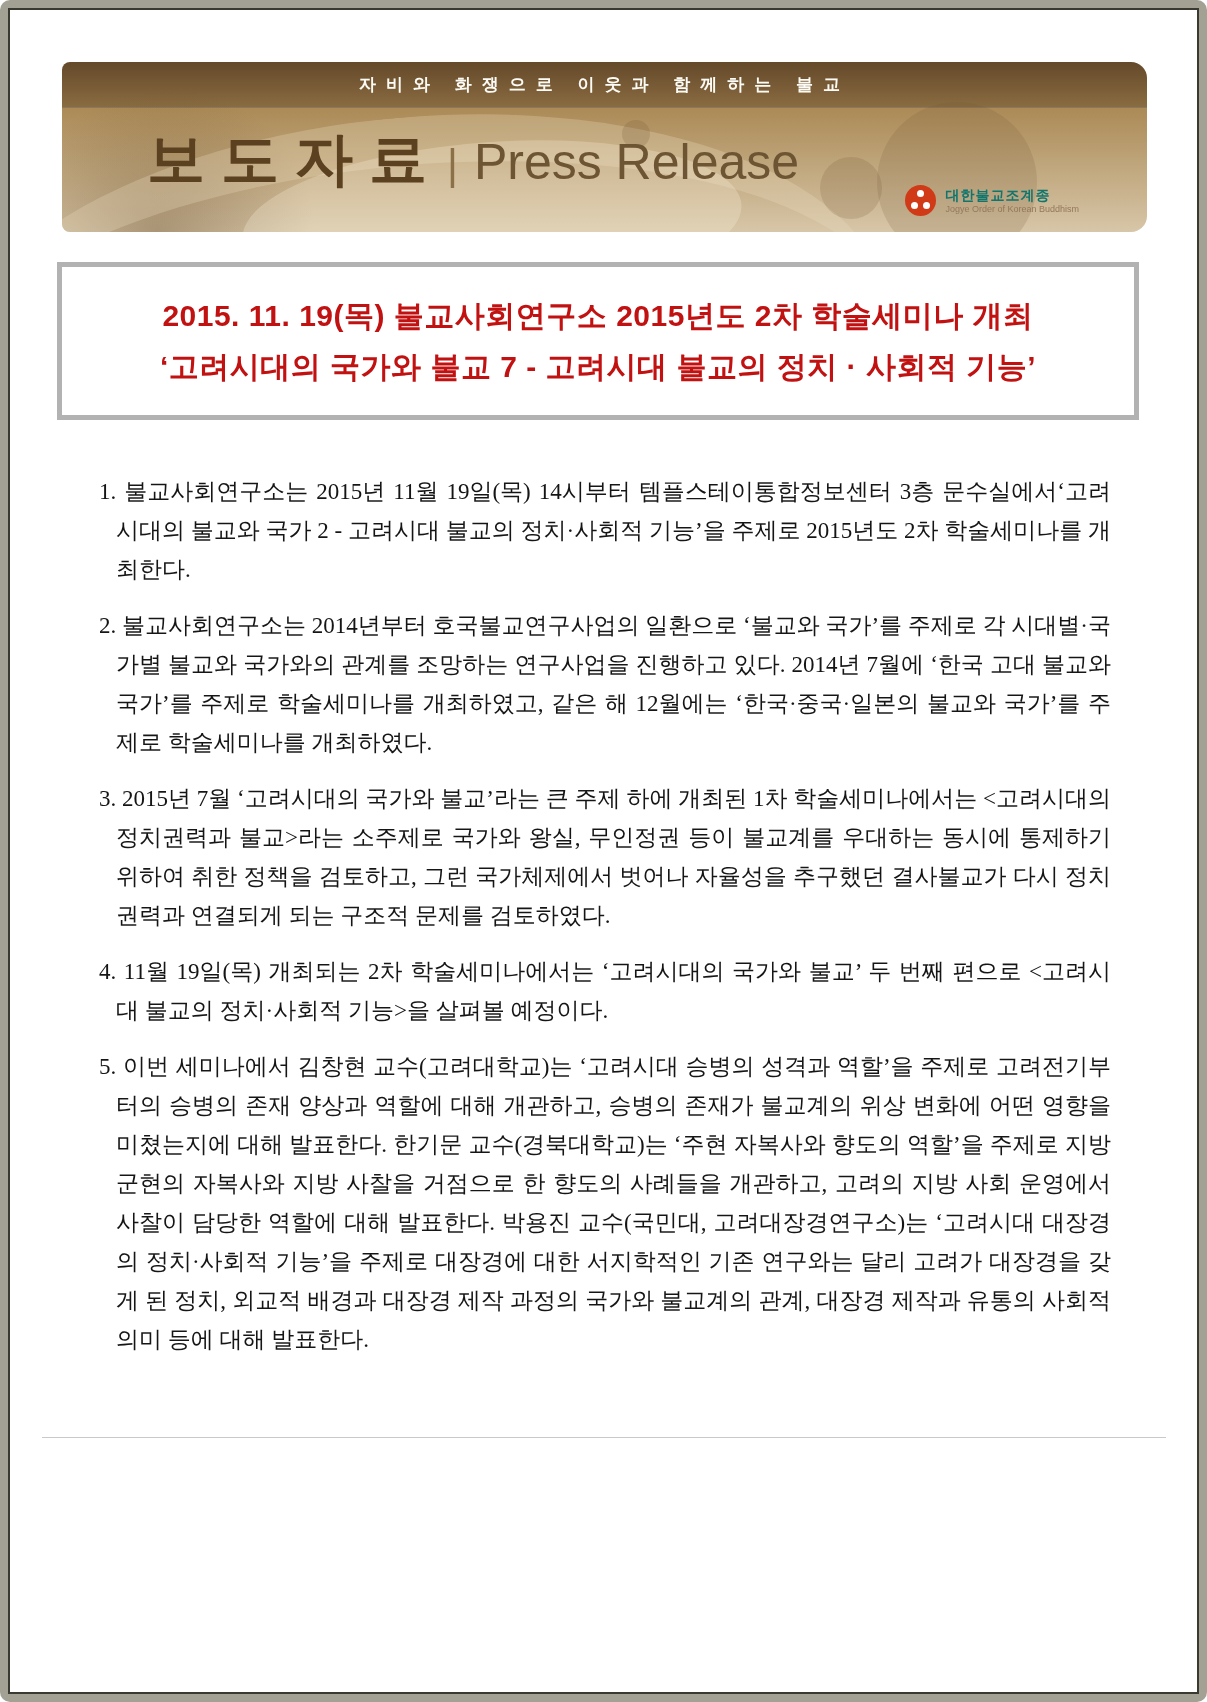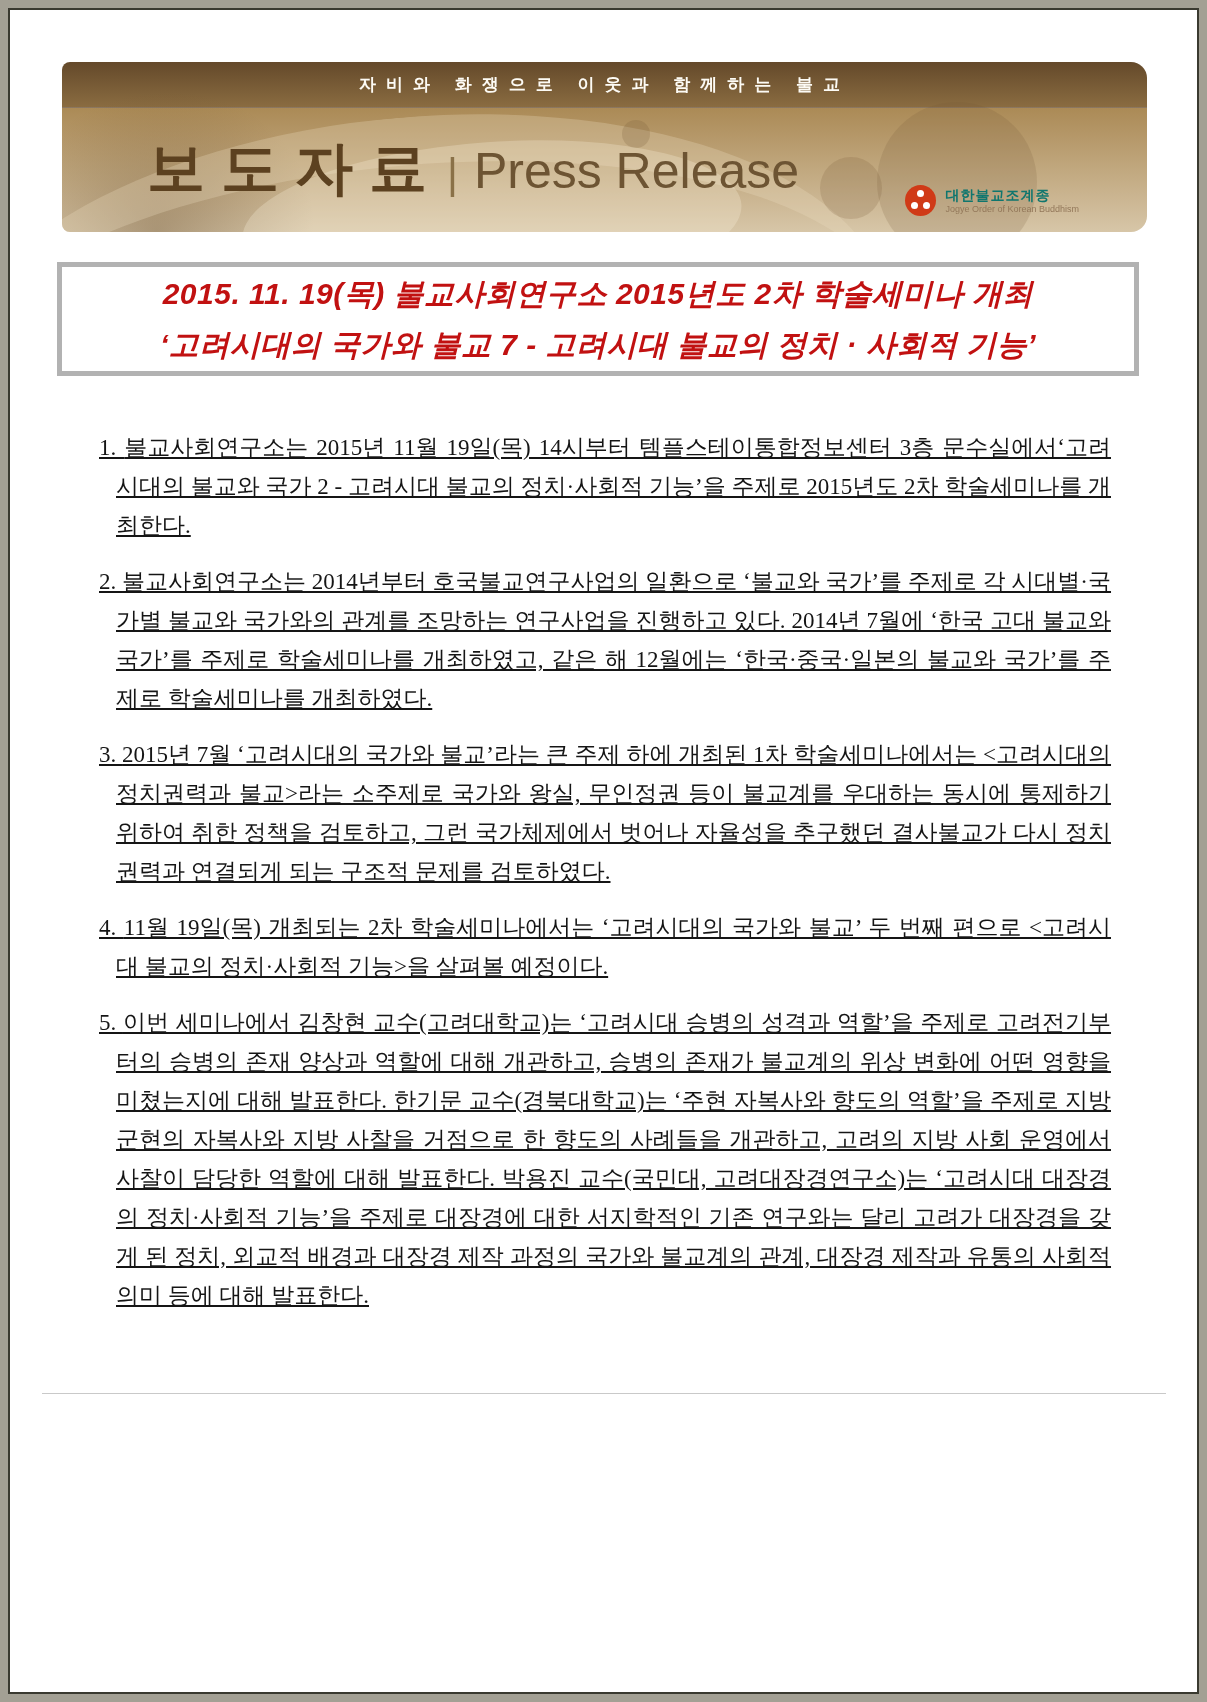--- a/index.html
+++ b/index.html
@@ -3,20 +3,21 @@
 <meta charset="utf-8">
 <style>
   html, body { margin: 0; padding: 0; }
   body { font-family: "Liberation Sans", sans-serif; }
 
   .frame {
     width: 1207px; height: 1702px;
     background: #a3a094;
     padding: 8px;
     box-sizing: border-box;
+    border-radius: 10px;
   }
   .page {
     width: 100%; height: 100%;
     background: #ffffff;
     border: 2px solid #3a3a30;
     box-sizing: border-box;
     overflow: hidden;
     position: relative;
   }
 
@@ -76,21 +77,21 @@
 
   .banner-tagline {
     position: relative; z-index: 2;
     color: #fdfbf5;
     font-size: 17px; font-weight: bold;
     letter-spacing: 10px;
     white-space: nowrap;
   }
   .banner-title-row {
     position: absolute; z-index: 2;
-    left: 85px; top: 68px;
+    left: 85px; top: 59px;
     display: flex; align-items: baseline;
     white-space: nowrap;
   }
   .banner-title-ko {
     font-size: 58px; font-weight: bold;
     color: #5c4120; letter-spacing: 16px;
   }
   .banner-divider {
     font-size: 42px; font-weight: 300;
     color: #8a7148; margin: 0 16px 0 4px;
@@ -120,43 +121,41 @@
     color: #0f766e; letter-spacing: 1px; line-height: 17px;
   }
   .logo-en {
     font-size: 9px; color: #93785a; line-height: 11px; text-align: center;
   }
 
   
   .headline-box {
     margin: 30px 58px 0 47px;
     border: 5px solid #b2b2b2;
-    padding: 1px 8px;
+    padding: 23px 8px;
     text-align: center;
     box-sizing: border-box;
-    font-style: italic;
   }
   .headline-line {
     color: #c11111;
     font-weight: bold;
     font-size: 30px;
     line-height: 51px;
     letter-spacing: 0.5px;
     white-space: nowrap;
   }
 
   
   .body-text {
     margin: 52px 86px 0 89px;
     font-family: "Liberation Serif", "DejaVu Serif", serif;
     font-size: 23px;
     line-height: 39px;
     color: #151515;
     text-align: justify;
-    text-decoration: underline;
   }
   .para {
     margin: 0 0 17px 0;
     padding-left: 17px;
     text-indent: -17px;
   }
   .para .num { white-space: pre; }
 
   .footer-rule {
     border: none;

